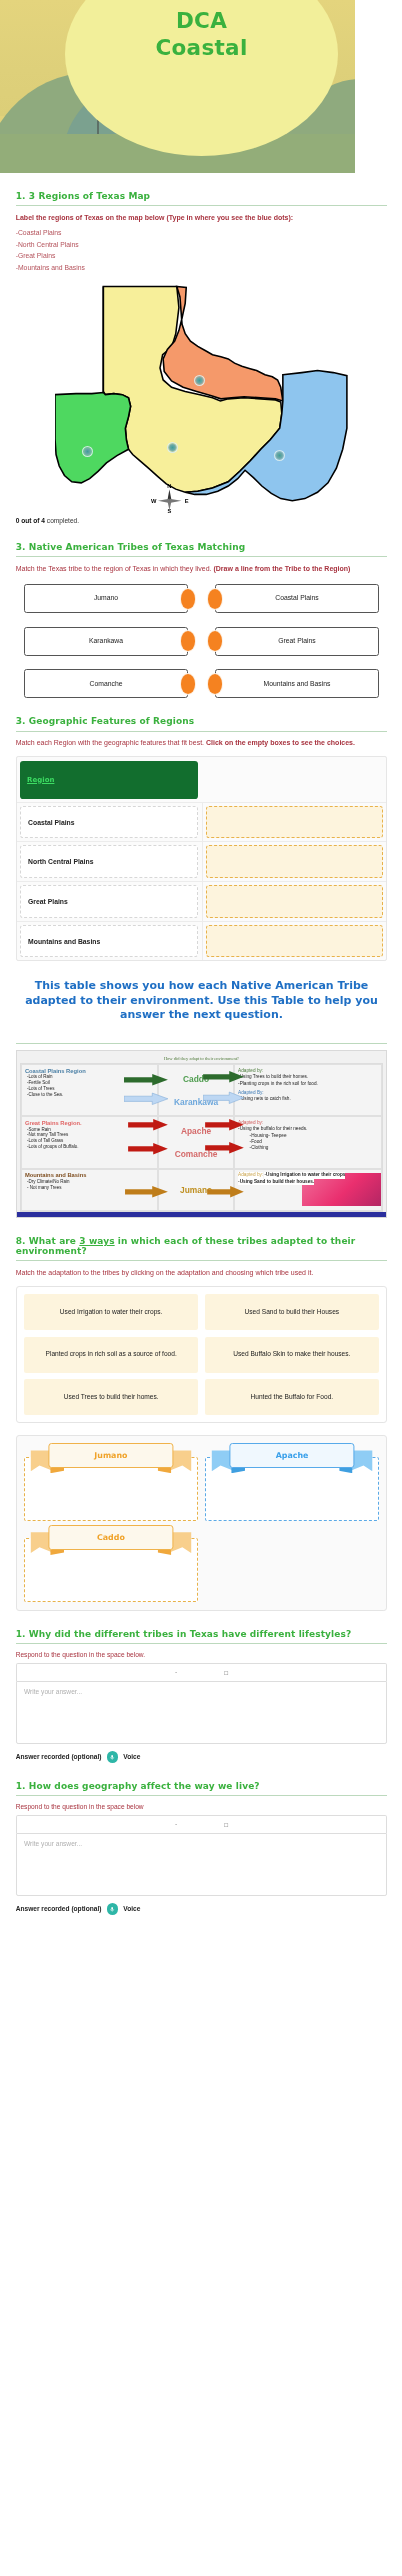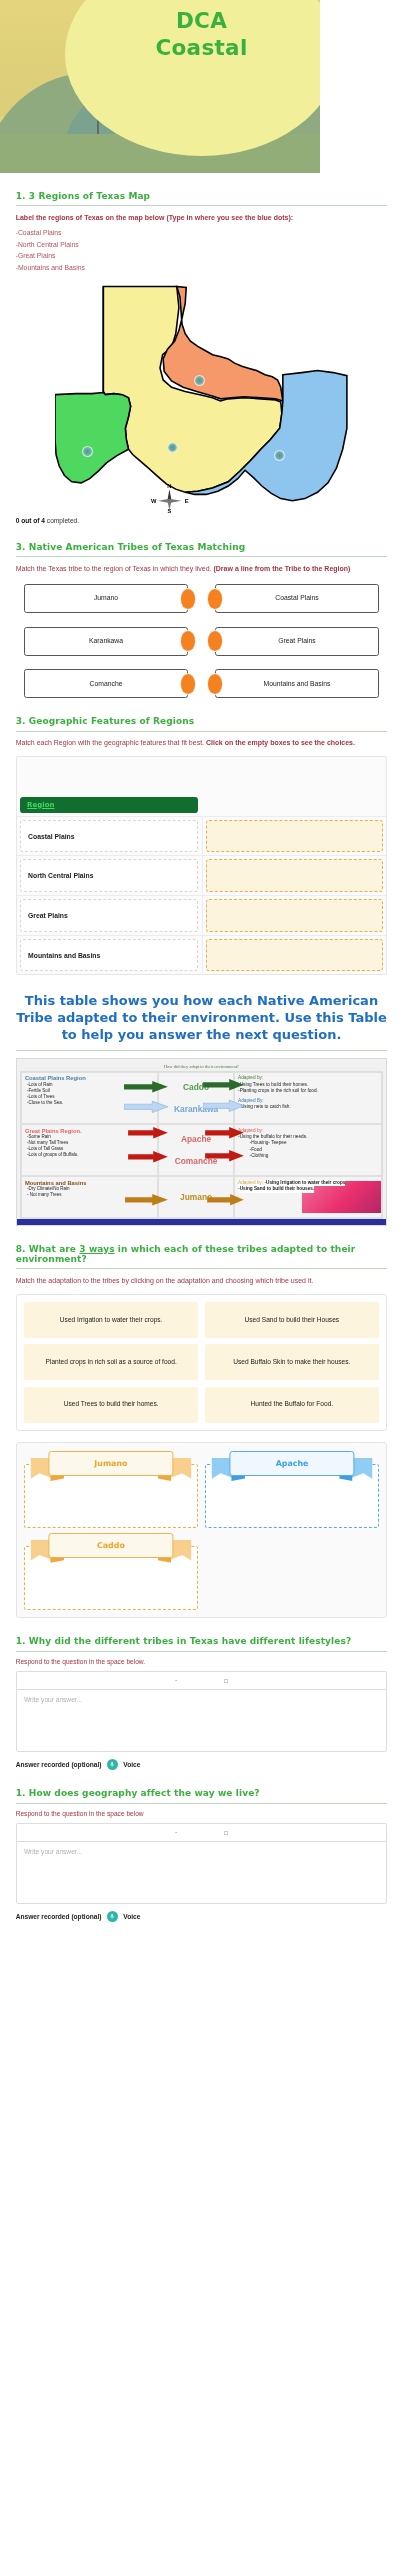--- a/index.html
+++ b/index.html
@@ -7,21 +7,21 @@
   body {
     width: 403px;
     font-family: "Liberation Sans", sans-serif;
     background: #ffffff;
     color: #222;
   }
 
   
   .header {
     position: relative;
-    width: 320px;
+    width: 355px;
     height: 173px;
     overflow: hidden;
     background: #e3d27a;
     text-decoration: underline;
   }
   .hdr-bg-top {
     position:absolute; left:0; top:0; width:403px; height:116px;
     background: linear-gradient(180deg,#e4d47d 0%, #ded07a 60%, #dcce78 100%);
   }
   .hdr-hill-left {
@@ -168,24 +168,23 @@
     background:#fbfbfb;
     overflow:hidden;
   }
   .rt-row { display:grid; grid-template-columns: 1fr 1fr; }
   .rt-row + .rt-row { border-top:0.5px solid #ececec; }
   .rt-cell { padding:3.1px; }
   .rt-cell + .rt-cell { border-left:0.5px solid #ececec; }
   .rt-head-pill {
     background:#126e2e;
     border-radius:3.1px;
-    height:16px;
+    height:38px;
     display:flex; align-items:center;
     padding-left:7.3px;
-    margin-top:36px;
   }
   .rt-head-pill span {
     color:#3ddc63;
     font-weight:bold;
     font-size:7px;
     text-decoration:underline;
     font-family:"DejaVu Sans", sans-serif;
   }
   .rt-label {
     border:0.5px dashed #d7d7d7;
@@ -203,24 +202,24 @@
     border-radius:3.1px;
     min-height:32.5px;
     background:#fdf4dd;
   }
 
   
   .blue-callout {
     color:#1f6fc4;
     font-weight:bold;
     text-align:center;
-    font-size:13px;
+    font-size:11px;
     line-height:1.28;
     font-family:"DejaVu Sans", sans-serif;
-    margin: 0 0 7px 0;
+    margin: 0 0 21px 0;
   }
 
   
   .info-table {
     border:0.5px solid #d9d9d9;
     background:#f1f1f1;
     padding:3.1px 3.1px 0 3.1px;
     position:relative;
     overflow:hidden;
   }

